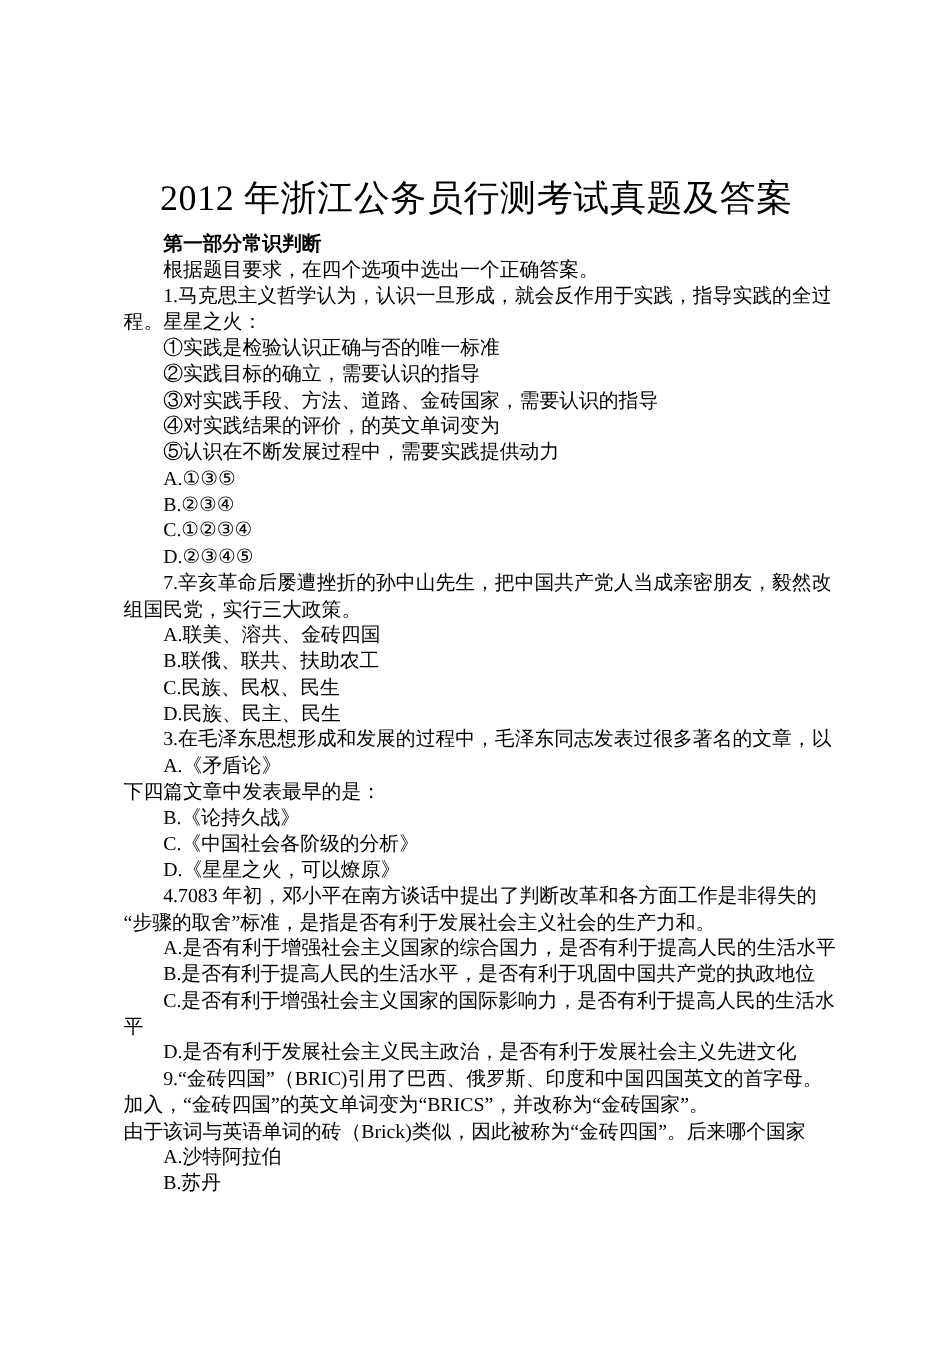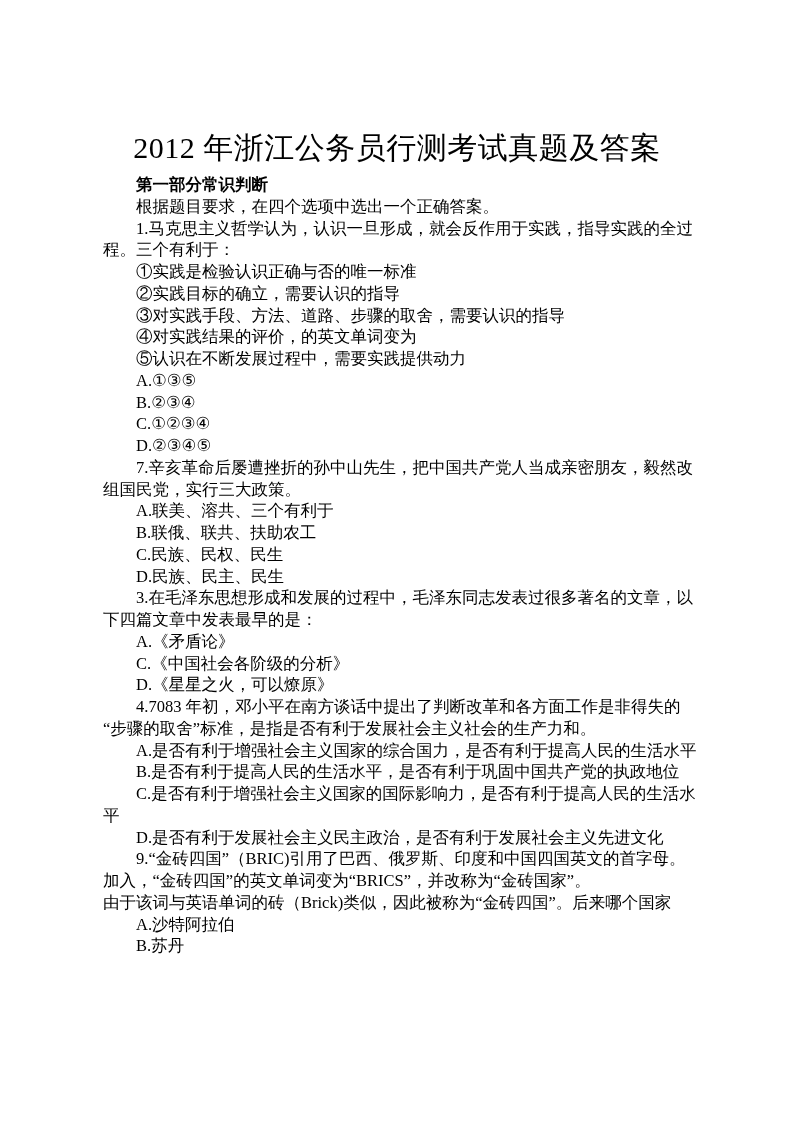--- a/index.html
+++ b/index.html
@@ -9,21 +9,21 @@
     height: 1121px;
     background: #ffffff;
     color: #000000;
     font-family: "Liberation Serif", "DejaVu Serif", serif;
     overflow: hidden;
     box-sizing: border-box;
   }
   .content {
     position: absolute;
     left: 103px;
-    top: 130px;
+    top: 148px;
     width: 588px;
   }
   .doc-title {
     font-size: 30px;
     line-height: 36px;
     font-weight: 400;
     text-align: center;
     white-space: nowrap;
     margin-bottom: 8px;
     letter-spacing: 0.5px;
@@ -42,41 +42,42 @@
 
 <div class="page">
   <div class="content">
 
     <div class="doc-title">2012 年浙江公务员行测考试真题及答案</div>
 
     <div class="ln ind bold">第一部分常识判断</div>
     <div class="ln ind">根据题目要求，在四个选项中选出一个正确答案。</div>
 
     <div class="ln ind">1.马克思主义哲学认为，认识一旦形成，就会反作用于实践，指导实践的全过</div>
-    <div class="ln">程。三个有利于：</div>
+    <div class="ln">程。星星之火：</div>
     <div class="ln ind">①实践是检验认识正确与否的唯一标准</div>
     <div class="ln ind">②实践目标的确立，需要认识的指导</div>
-    <div class="ln ind">③对实践手段、方法、道路、步骤的取舍，需要认识的指导</div>
+    <div class="ln ind">③对实践手段、方法、道路、金砖国家，需要认识的指导</div>
     <div class="ln ind">④对实践结果的评价，的英文单词变为</div>
     <div class="ln ind">⑤认识在不断发展过程中，需要实践提供动力</div>
     <div class="ln ind">A.①③⑤</div>
     <div class="ln ind">B.②③④</div>
     <div class="ln ind">C.①②③④</div>
     <div class="ln ind">D.②③④⑤</div>
 
     <div class="ln ind">7.辛亥革命后屡遭挫折的孙中山先生，把中国共产党人当成亲密朋友，毅然改</div>
     <div class="ln">组国民党，实行三大政策。</div>
-    <div class="ln ind">A.联美、溶共、三个有利于</div>
+    <div class="ln ind">A.联美、溶共、金砖四国</div>
     <div class="ln ind">B.联俄、联共、扶助农工</div>
     <div class="ln ind">C.民族、民权、民生</div>
     <div class="ln ind">D.民族、民主、民生</div>
 
     <div class="ln ind">3.在毛泽东思想形成和发展的过程中，毛泽东同志发表过很多著名的文章，以</div>
+    <div class="ln ind">A.《矛盾论》</div>
     <div class="ln">下四篇文章中发表最早的是：</div>
-    <div class="ln ind">A.《矛盾论》</div>
+    <div class="ln ind">B.《论持久战》</div>
     <div class="ln ind">C.《中国社会各阶级的分析》</div>
     <div class="ln ind">D.《星星之火，可以燎原》</div>
 
     <div class="ln ind">4.7083 年初，邓小平在南方谈话中提出了判断改革和各方面工作是非得失的</div>
     <div class="ln">“步骤的取舍”标准，是指是否有利于发展社会主义社会的生产力和。</div>
     <div class="ln ind">A.是否有利于增强社会主义国家的综合国力，是否有利于提高人民的生活水平</div>
     <div class="ln ind">B.是否有利于提高人民的生活水平，是否有利于巩固中国共产党的执政地位</div>
     <div class="ln ind">C.是否有利于增强社会主义国家的国际影响力，是否有利于提高人民的生活水</div>
     <div class="ln">平</div>
     <div class="ln ind">D.是否有利于发展社会主义民主政治，是否有利于发展社会主义先进文化</div>

